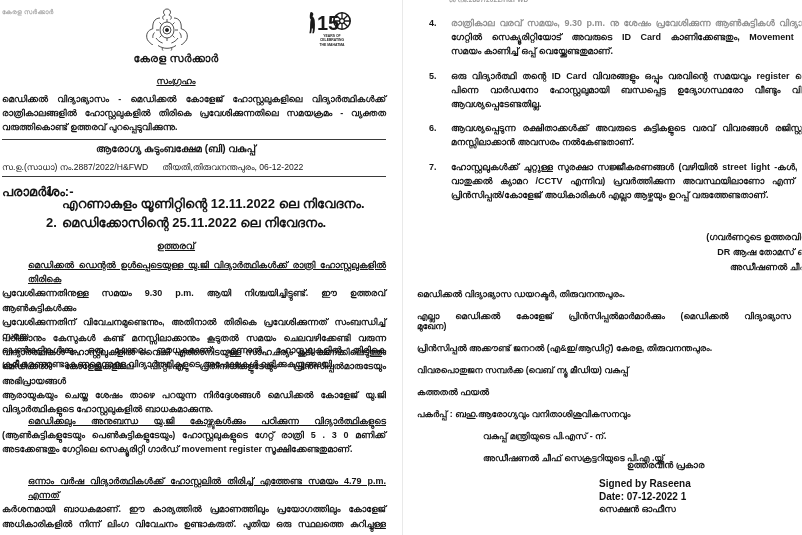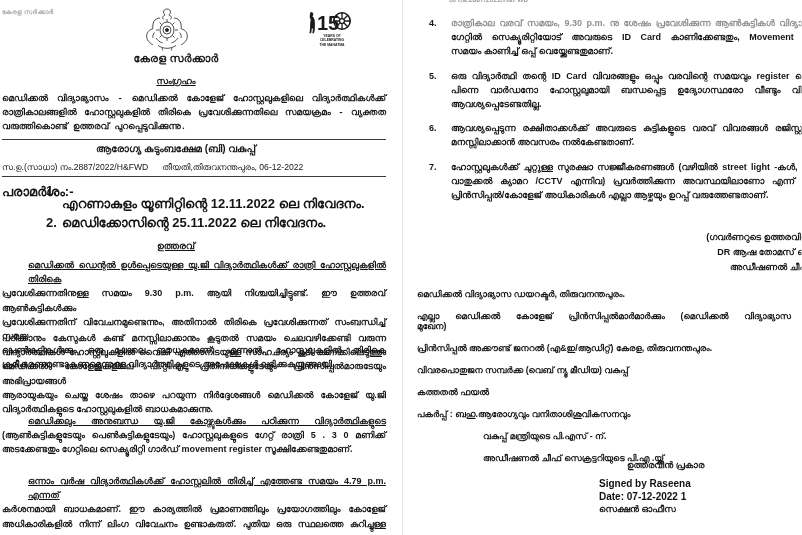--- a/index.html
+++ b/index.html
@@ -29,21 +29,21 @@
   }
   .abstract{
     position:absolute;left:0;top:76px;width:420px;text-align:center;
     font-size:9px;font-weight:bold;text-decoration:underline;color:#151515;
   }
   .abstract-body{
     position:absolute;left:36px;top:92px;width:384px;
     font-size:9px;line-height:14px;color:#141414;font-weight:bold;
     text-align:justify;
   }
-  .abstract-body .j{display:block;text-align:justify;text-align-last:justify;font-family:Liberation Mono, monospace;}
+  .abstract-body .j{display:block;text-align:justify;text-align-last:justify;}
   .abstract-body .last{text-align:left;text-align-last:left;}
   .rule{position:absolute;left:36px;width:384px;height:1px;background:#3a3a3a;}
   .dept{
     position:absolute;left:0;width:420px;text-align:center;
     font-size:10px;font-weight:bold;color:#141414;
   }
   .gonum{
     position:absolute;left:36px;width:384px;
     font-size:8.6px;color:#141414;
   }

